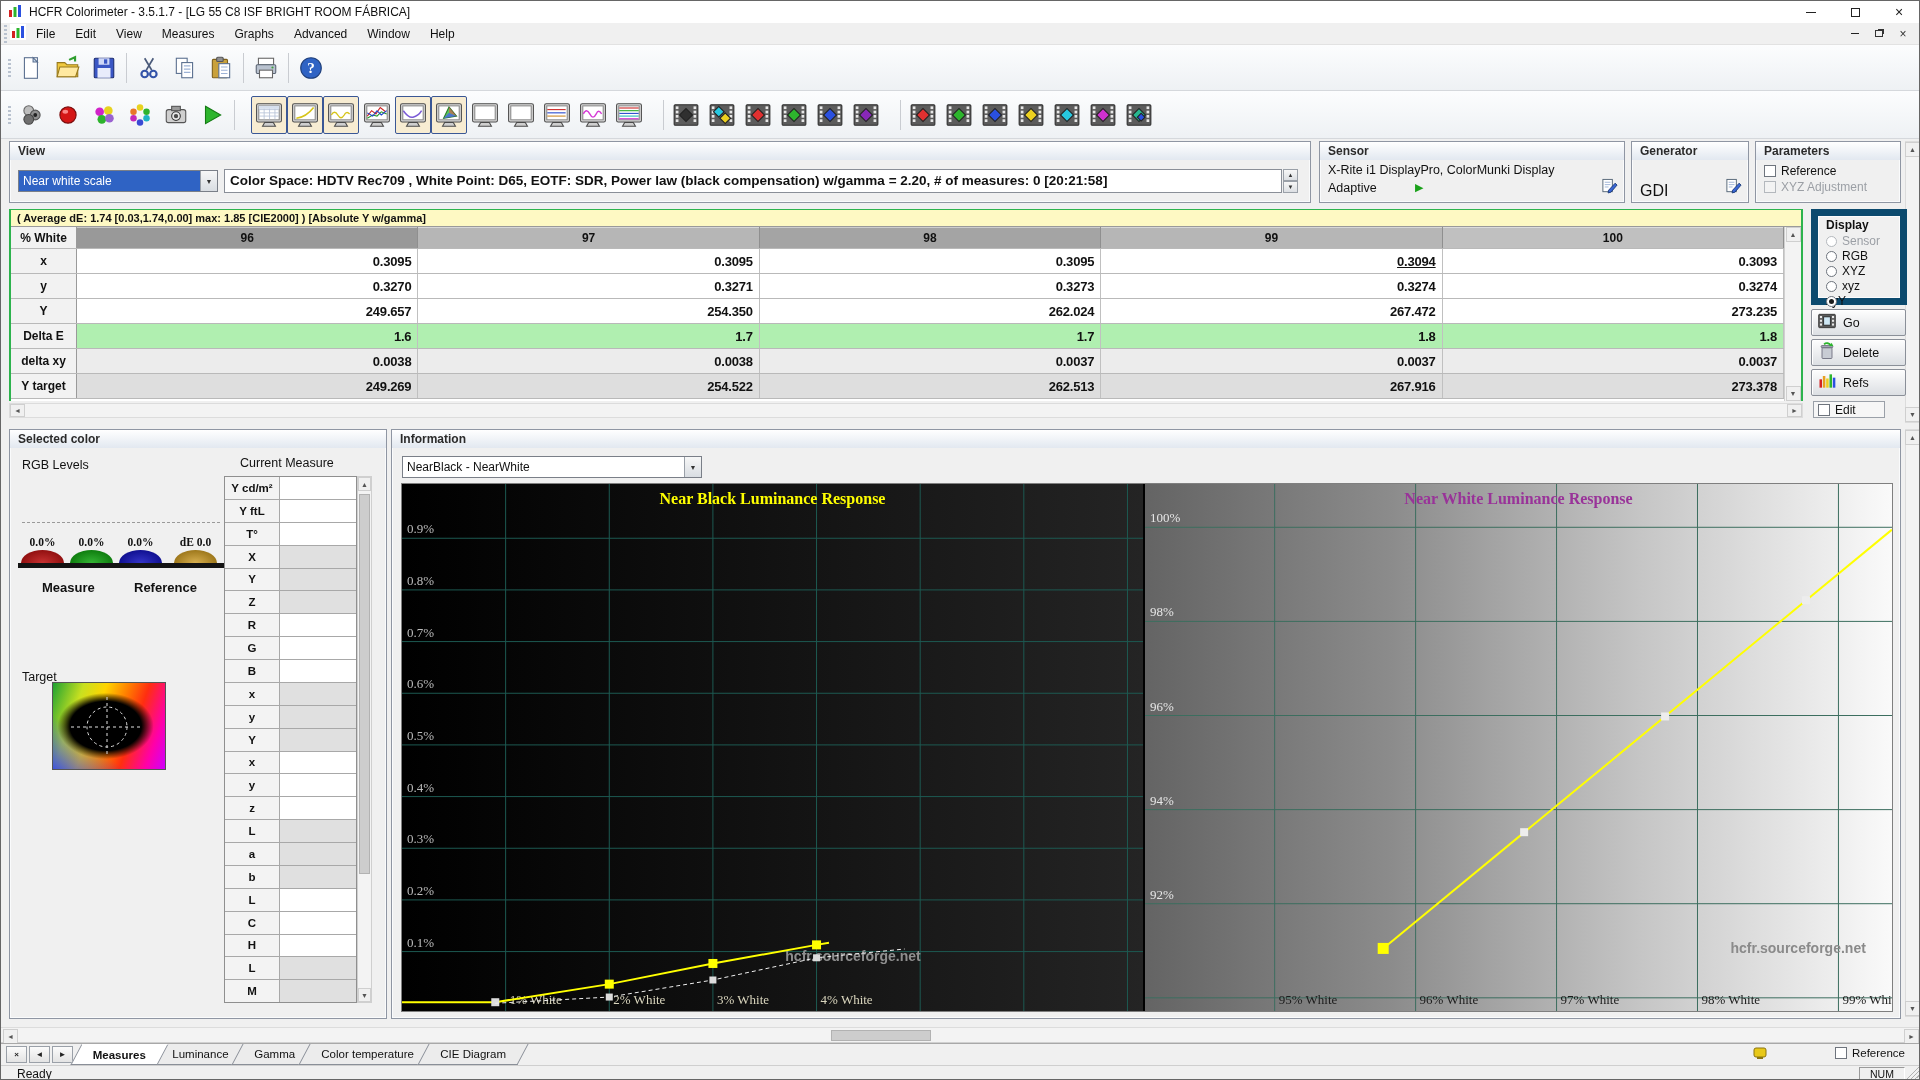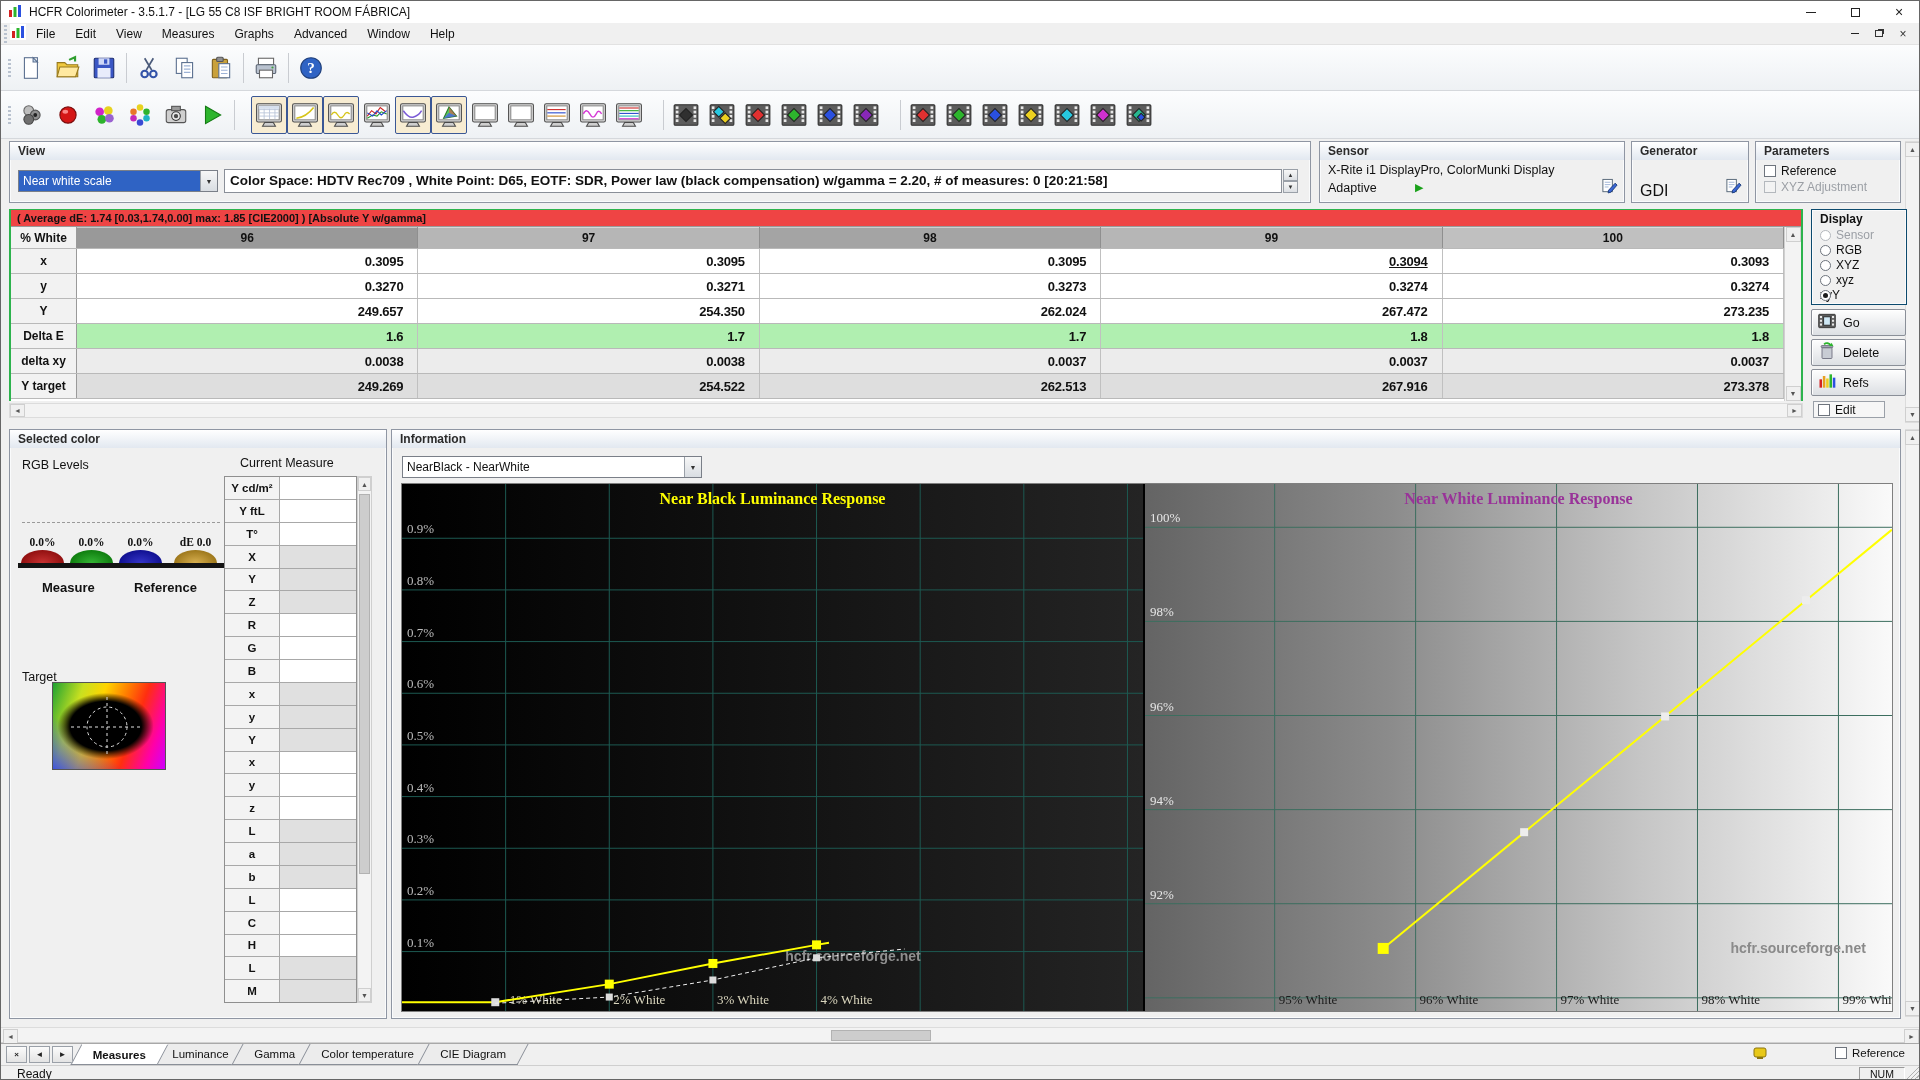--- a/index.html
+++ b/index.html
@@ -61,44 +61,44 @@
   .crow{display:flex;align-items:center;gap:5px;font-size:12px;padding:2px 0 0 8px}
   .crow.disabled{color:#9b9fa5}
   .rad{width:11px;height:11px;border-radius:50%;border:1px solid #6e747d;background:#fff;flex:none;
        display:flex;align-items:center;justify-content:center}
   .rad.sel::after{content:'';width:5px;height:5px;border-radius:50%;background:#1c1c1c}
   .rad.disabled{border-color:#b4b8bd}
 
   
   #table-block{position:absolute;left:8px;top:70px;width:1794px;height:192px;background:#fff;
                border-left:2px solid #2db34d;border-right:2px solid #2db34d;border-top:1px solid #2db34d}
-  #tbl-summary{height:17px;line-height:16px;padding-left:6px;font-size:11px;font-weight:bold;background:#ef4444;
+  #tbl-summary{height:17px;line-height:16px;padding-left:6px;font-size:11px;font-weight:bold;background:#fef9c3;
                border-bottom:1px solid #9a9a9a;white-space:nowrap;overflow:hidden}
   #dgrid{position:absolute;left:0;top:17px;right:17px;bottom:0;display:flex;flex-direction:column;font-weight:bold}
   .dg-row{display:flex;height:25px;border-bottom:1px solid #b9b9b9}
   .dg-row.hdr{height:22px}
   .dg-label{width:66px;flex:none;background:#f2f2f2;border-right:1px solid #9a9a9a;
             display:flex;align-items:center;justify-content:center;font-size:12px}
   .dg-cell{flex:1;border-right:1px solid #c0c0c0;display:flex;align-items:center;justify-content:flex-end;
-           padding-right:14px;font-size:13px;letter-spacing:-0.2px}
+           padding-right:6px;font-size:13px;letter-spacing:-0.2px}
   .dg-hcell{flex:1;border-right:1px solid #8f8f8f;display:flex;align-items:center;justify-content:center;
             font-size:12px;box-shadow:inset 0 1px 0 rgba(255,255,255,.45)}
   #tbl-vsb{position:absolute;right:0;top:17px;width:17px;bottom:0;background:#f3f3f3;border-left:1px solid #d0d0d0;
            display:flex;flex-direction:column;justify-content:space-between;align-items:center}
   .sb-a{width:15px;height:15px;display:flex;align-items:center;justify-content:center;font-size:7px;color:#555;
         background:#f0f0f0;border:1px solid #cfcfcf}
   #table-hscroll{position:absolute;left:8px;top:264px;width:1794px;height:15px;background:#f3f3f3;
                  border:1px solid #dcdcdc;display:flex;justify-content:space-between;align-items:center}
 
   
   .vstrip{position:absolute;width:15px;background:#f3f3f3;border:1px solid #dcdcdc;
           display:flex;flex-direction:column;justify-content:space-between;align-items:center}
 
   
-  #display-box{position:absolute;left:1810px;top:70px;width:96px;height:96px;border:1px solid #0c4a6e;
+  #display-box{position:absolute;left:1810px;top:70px;width:96px;height:96px;border:7px solid #0c4a6e;
                background:#f0f0f0;box-shadow:inset 0 0 0 1px #fbfbfc}
   #display-box .gb-cap{font-weight:bold;padding:2px 0 1px 8px}
   .pbtn{position:absolute;left:1810px;width:95px;height:27px;display:flex;align-items:center;gap:6px;padding:0 5px;
         background:linear-gradient(#fefefe,#dcdfe3);border:1px solid #8a8f98;border-radius:2px;font-size:12.5px;
         box-shadow:inset 1px 1px 0 #fff}
   #edit-row{position:absolute;left:1812px;top:262px;width:72px;height:17px;display:flex;align-items:center;gap:5px;
             padding-left:4px;background:#f6f6f6;border:1px solid #9aa0a8;font-size:12px}
 
   
   #sc-rgb-label{position:absolute;left:12px;top:28px;font-size:12.5px}

